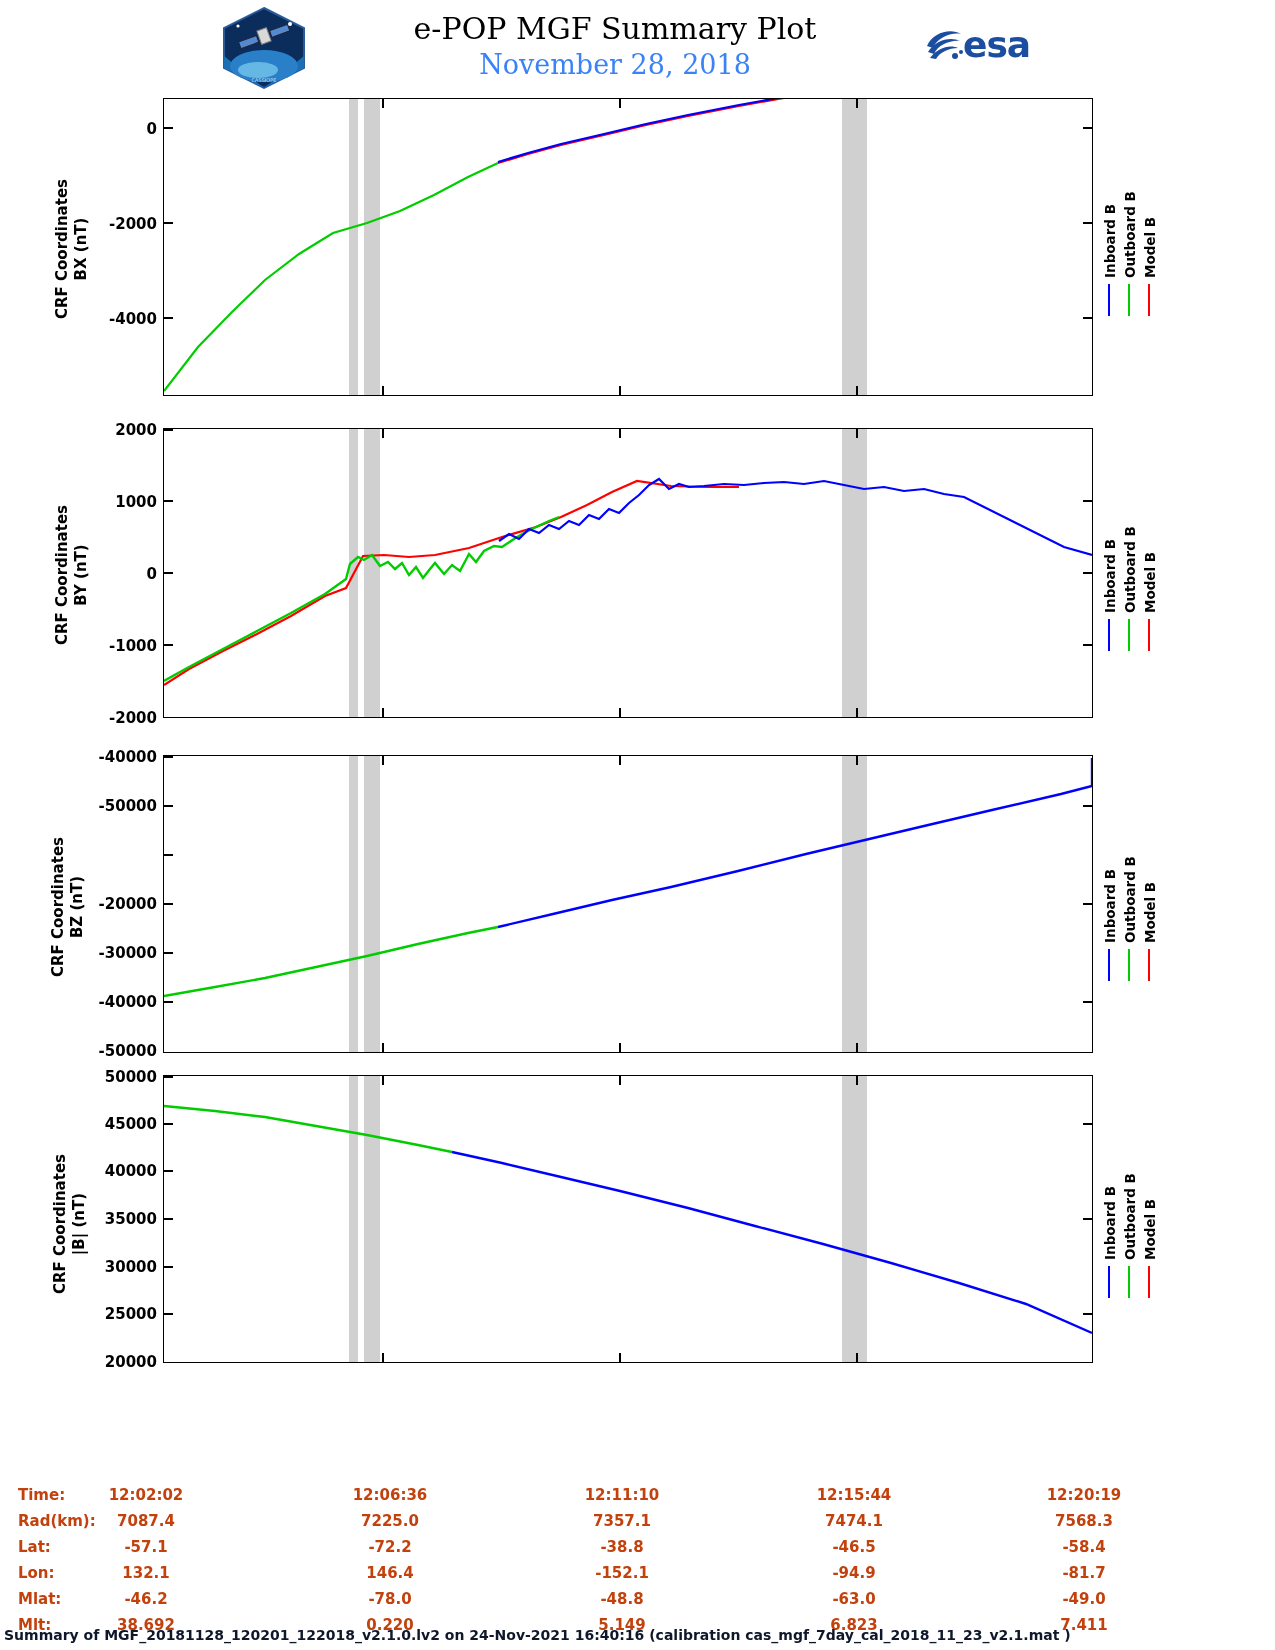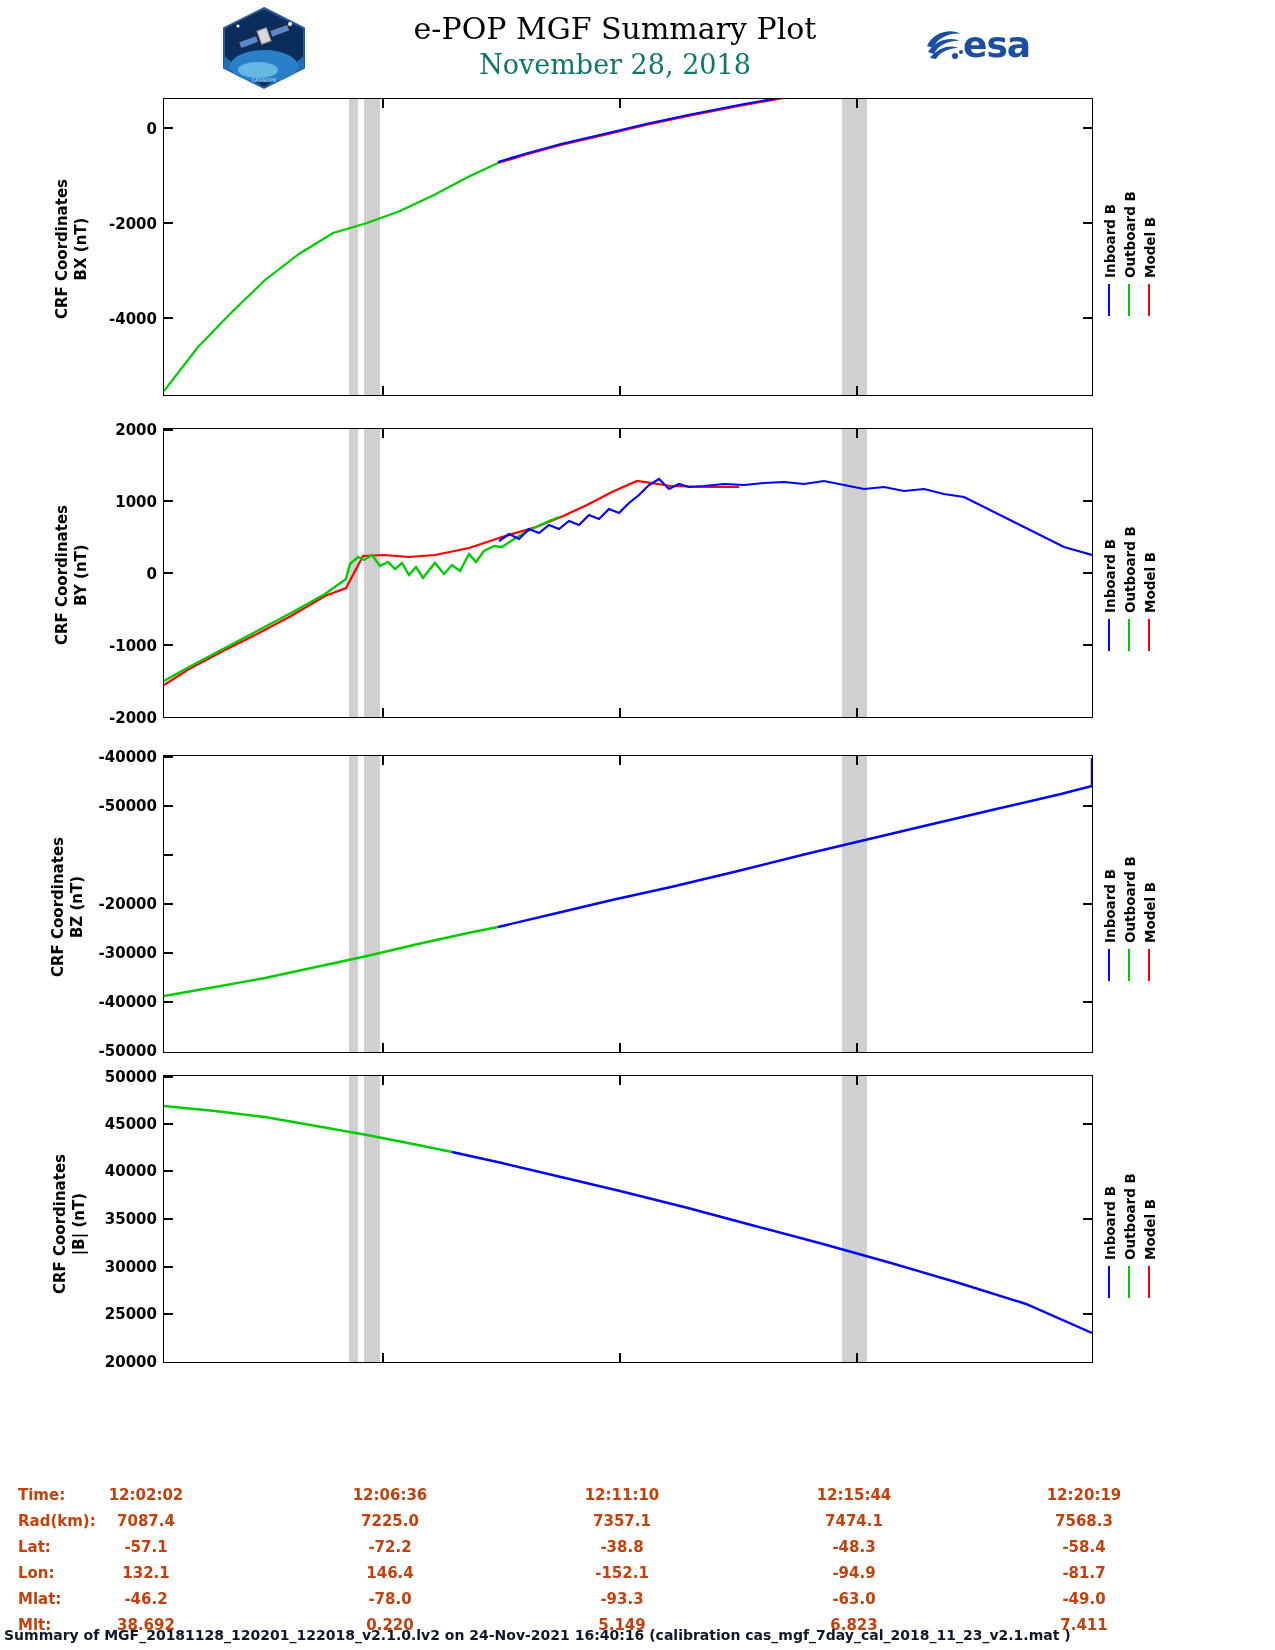--- a/index.html
+++ b/index.html
@@ -5,21 +5,21 @@
   html,body{margin:0;padding:0;}
   body{
     width:1275px;height:1650px;background:#ffffff;
     font-family:"DejaVu Sans", sans-serif;
     position:relative;overflow:hidden;
   }
   
   .header{position:absolute;left:0;top:0;width:1275px;height:95px;}
   .title-block{position:absolute;left:330px;top:10px;width:570px;text-align:center;}
   .title-main{font-family:"DejaVu Serif", serif;font-size:30px;color:#000;line-height:38px;}
-  .title-sub{font-family:"DejaVu Serif", serif;font-size:27px;color:#0f766e;line-height:34px;}
+  .title-sub{font-family:"DejaVu Serif", serif;font-size:27px;color:#3b82f6;line-height:34px;}
 
   .epop-logo{position:absolute;left:218px;top:6px;width:92px;height:84px;}
   .epop-logo svg{display:block;}
 
   .esa-logo{position:absolute;left:925px;top:22px;width:120px;height:46px;text-align:right;}
   .esa-text{
     position:absolute;left:38px;top:2px;font-family:"DejaVu Sans", sans-serif;
     font-size:36px;font-weight:bold;color:#1b4ea0;letter-spacing:-1px;
   }
   .esa-swirl{position:absolute;left:0;top:4px;width:40px;height:38px;}
@@ -304,36 +304,36 @@
     <span class="v v1">7225.0</span>
     <span class="v v2">7357.1</span>
     <span class="v v3">7474.1</span>
     <span class="v v4">7568.3</span>
   </div>
   <div class="row">
     <span class="lbl">Lat:</span>
     <span class="v v0">-57.1</span>
     <span class="v v1">-72.2</span>
     <span class="v v2">-38.8</span>
-    <span class="v v3">-48.3</span>
+    <span class="v v3">-46.5</span>
     <span class="v v4">-58.4</span>
   </div>
   <div class="row">
     <span class="lbl">Lon:</span>
     <span class="v v0">132.1</span>
     <span class="v v1">146.4</span>
     <span class="v v2">-152.1</span>
     <span class="v v3">-94.9</span>
     <span class="v v4">-81.7</span>
   </div>
   <div class="row">
     <span class="lbl">Mlat:</span>
     <span class="v v0">-46.2</span>
     <span class="v v1">-78.0</span>
-    <span class="v v2">-93.3</span>
+    <span class="v v2">-48.8</span>
     <span class="v v3">-63.0</span>
     <span class="v v4">-49.0</span>
   </div>
   <div class="row">
     <span class="lbl">Mlt:</span>
     <span class="v v0">38.692</span>
     <span class="v v1">0.220</span>
     <span class="v v2">5.149</span>
     <span class="v v3">6.823</span>
     <span class="v v4">7.411</span>

